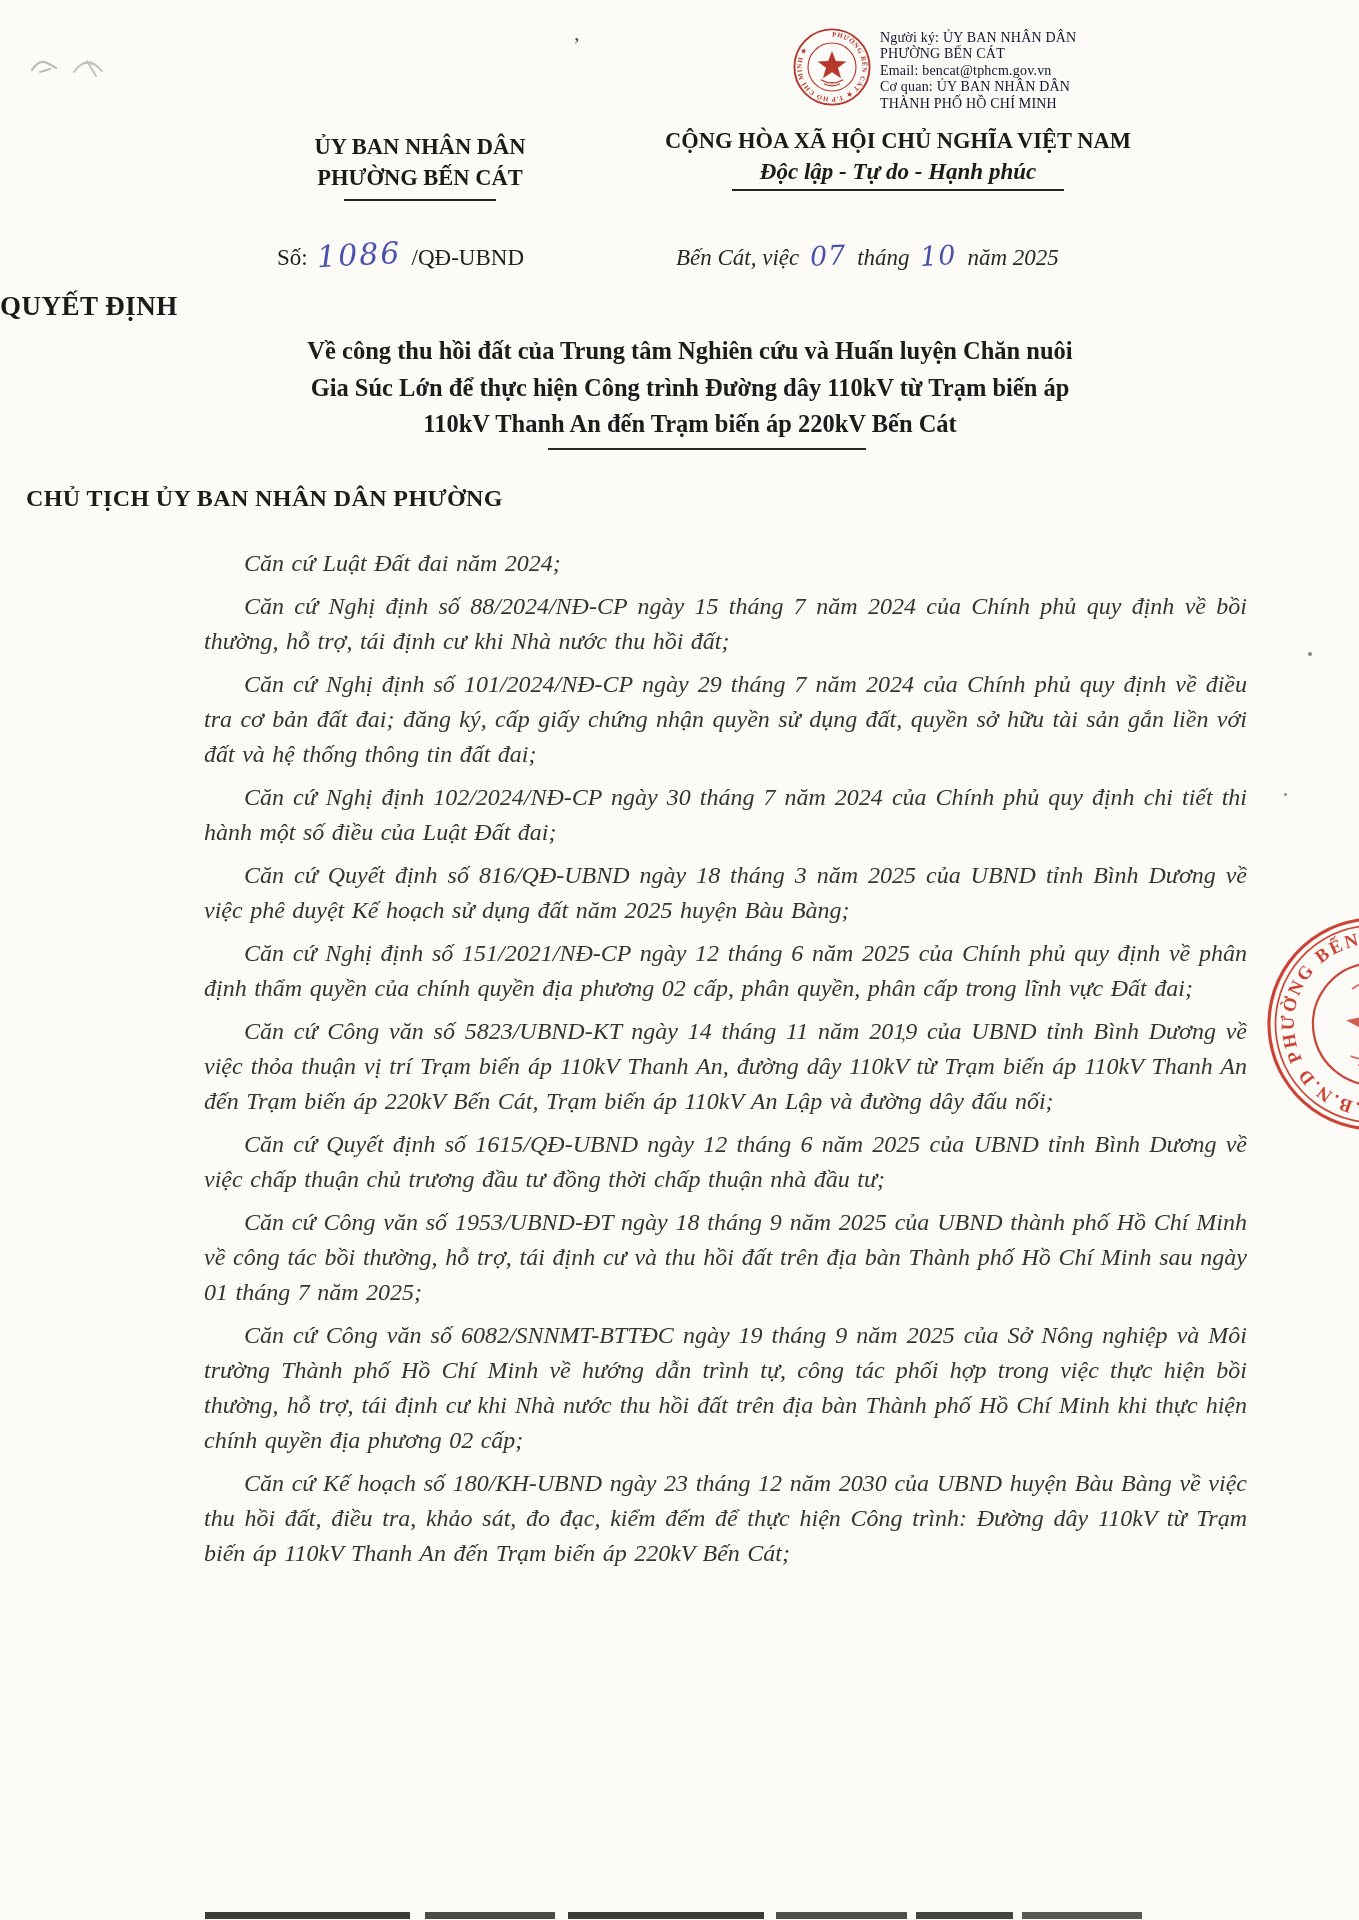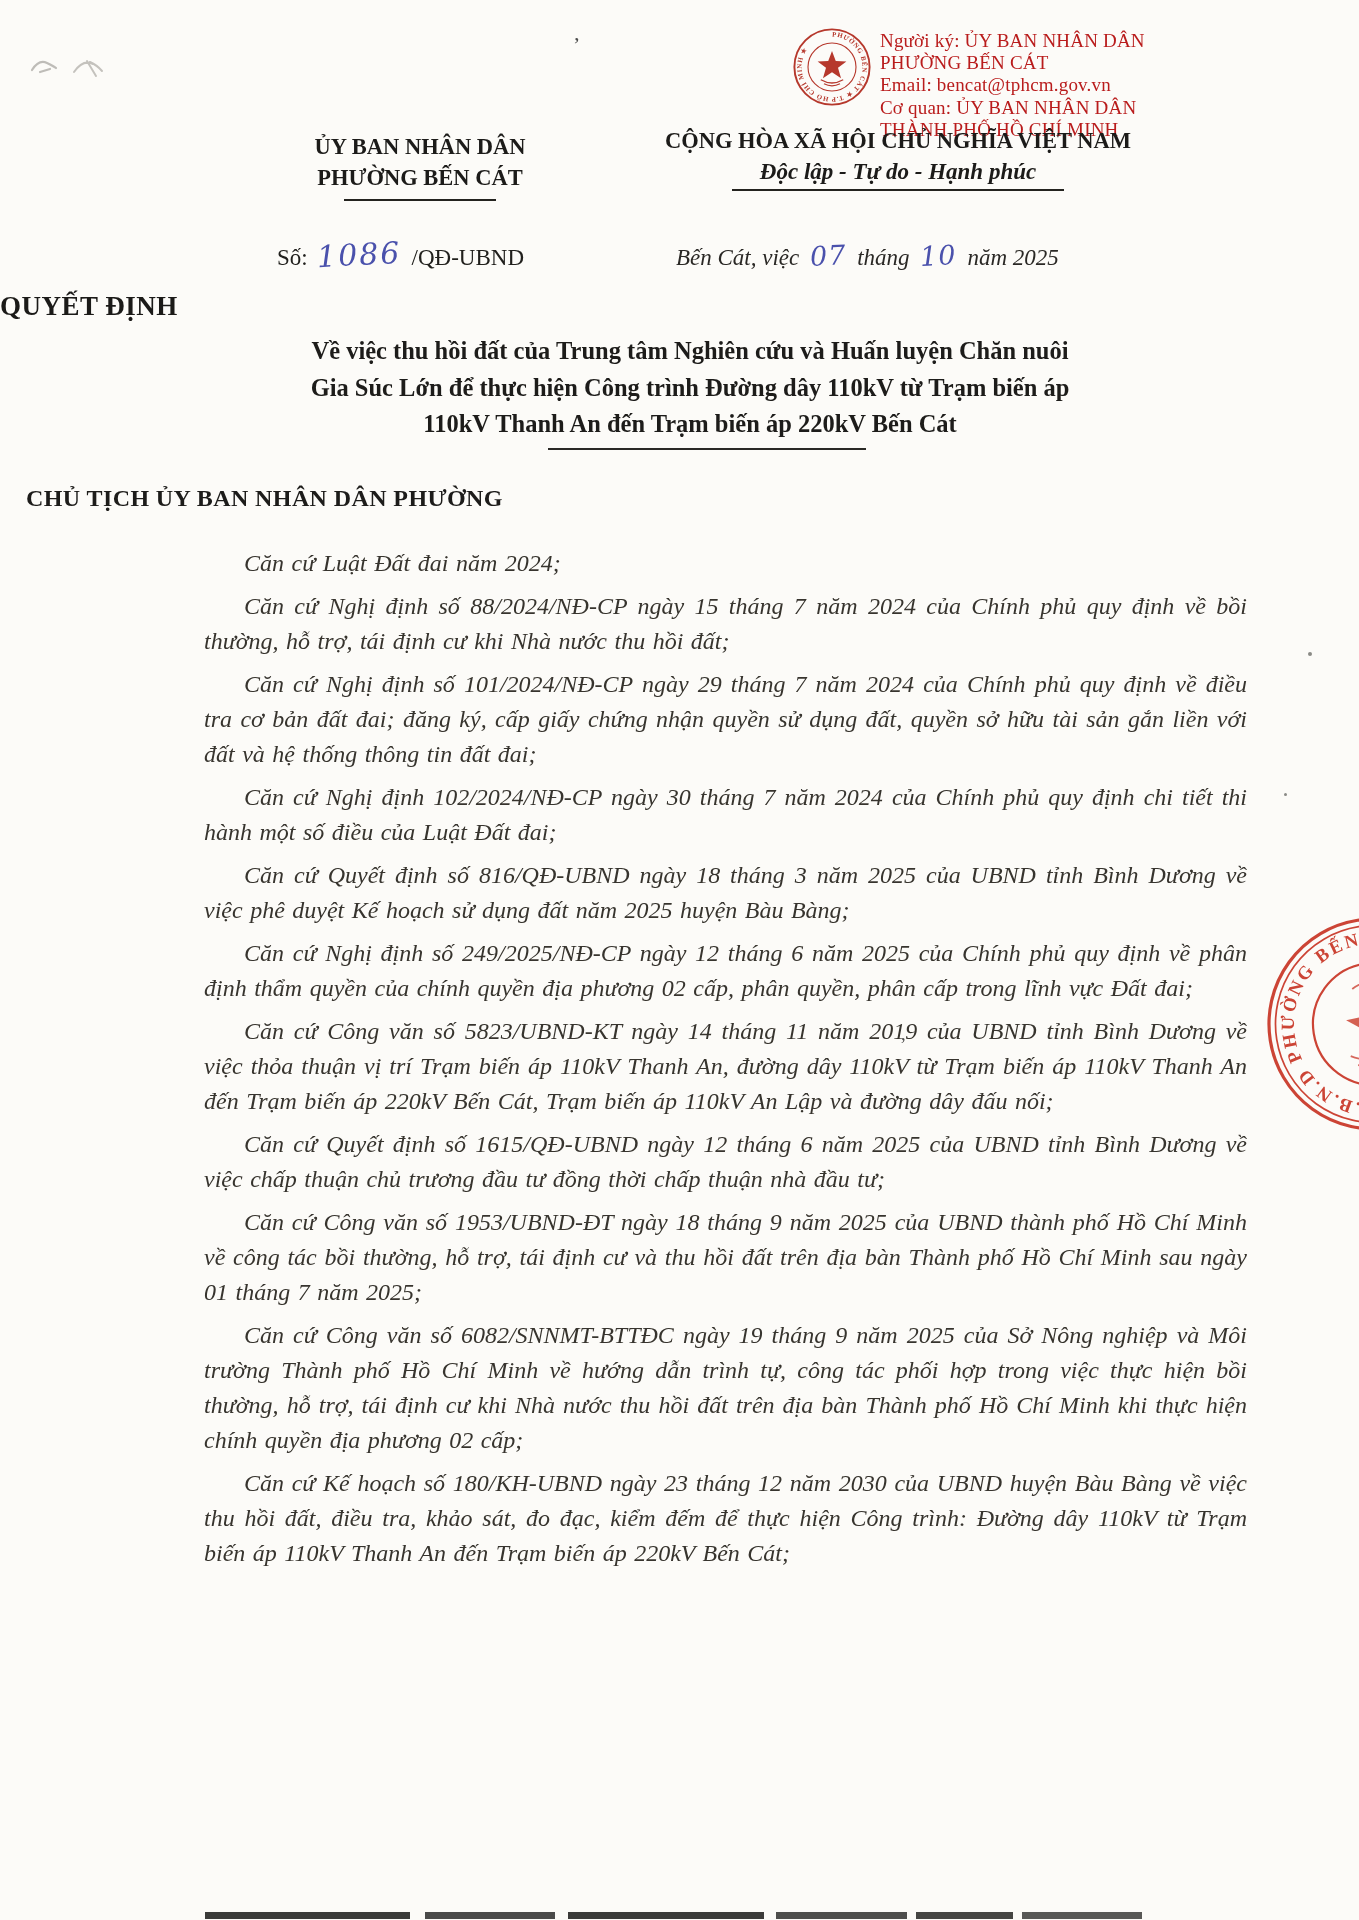--- a/index.html
+++ b/index.html
@@ -11,21 +11,21 @@
   }
   .abs { position:absolute; }
 
   
   .smudge { left:26px; top:50px; opacity:.55; }
 
   
   .stamp-emblem { left:792px; top:27px; width:80px; height:80px; }
   .stamp-text {
     left:880px; top:30px; width:330px;
-    font-size:19px; line-height:1.17; color:#b91c1c; letter-spacing:.2px;
+    font-size:14px; line-height:1.17; color:#0f172a; letter-spacing:.2px;
   }
 
   
   .hdr-left { left:248px; top:131px; width:344px; text-align:center;
     font-weight:bold; font-size:22.5px; line-height:1.38; color:#1c1b19; }
   .hdr-left .rule { width:152px; border-top:2.2px solid #24231f; margin:6px auto 0; }
   .hdr-right { left:598px; top:128px; width:600px; text-align:center;
     font-weight:bold; color:#1c1b19; }
   .hdr-right .l1 { font-size:22.5px; }
   .hdr-right .l2 { font-size:23px; margin-top:5px;font-style:italic; }
@@ -122,34 +122,34 @@
   <div class="abs date-line">
     <span>Bến Cát, việc</span>
     <span class="hand date">07</span>
     <span>tháng</span>
     <span class="hand date">10</span>
     <span>năm 2025</span>
   </div>
 
   <div class="abs doc-heading">QUYẾT ĐỊNH</div>
   <div class="abs doc-subject">
-    <div>Về việc thu hồi đất của Trung tâm Nghiên cứu và Huấn luyện Chăn nuôi</div>
+    <div>Về công thu hồi đất của Trung tâm Nghiên cứu và Huấn luyện Chăn nuôi</div>
     <div>Gia Súc Lớn để thực hiện Công trình Đường dây 110kV từ Trạm biến áp</div>
     <div>110kV Thanh An đến Trạm biến áp 220kV Bến Cát</div>
   </div>
   <div class="abs subject-rule"></div>
   <div class="abs authority">CHỦ TỊCH ỦY BAN NHÂN DÂN PHƯỜNG</div>
 
   <div class="abs body-block">
       <p class="para">Căn cứ Luật Đất đai năm 2024;</p>
       <p class="para">Căn cứ Nghị định số 88/2024/NĐ-CP ngày 15 tháng 7 năm 2024 của Chính phủ quy định về bồi thường, hỗ trợ, tái định cư khi Nhà nước thu hồi đất;</p>
       <p class="para">Căn cứ Nghị định số 101/2024/NĐ-CP ngày 29 tháng 7 năm 2024 của Chính phủ quy định về điều tra cơ bản đất đai; đăng ký, cấp giấy chứng nhận quyền sử dụng đất, quyền sở hữu tài sản gắn liền với đất và hệ thống thông tin đất đai;</p>
       <p class="para">Căn cứ Nghị định 102/2024/NĐ-CP ngày 30 tháng 7 năm 2024 của Chính phủ quy định chi tiết thi hành một số điều của Luật Đất đai;</p>
       <p class="para">Căn cứ Quyết định số 816/QĐ-UBND ngày 18 tháng 3 năm 2025 của UBND tỉnh Bình Dương về việc phê duyệt Kế hoạch sử dụng đất năm 2025 huyện Bàu Bàng;</p>
-      <p class="para">Căn cứ Nghị định số 249/2025/NĐ-CP ngày 12 tháng 6 năm 2025 của Chính phủ quy định về phân định thẩm quyền của chính quyền địa phương 02 cấp, phân quyền, phân cấp trong lĩnh vực Đất đai;</p>
+      <p class="para">Căn cứ Nghị định số 151/2021/NĐ-CP ngày 12 tháng 6 năm 2025 của Chính phủ quy định về phân định thẩm quyền của chính quyền địa phương 02 cấp, phân quyền, phân cấp trong lĩnh vực Đất đai;</p>
       <p class="para">Căn cứ Công văn số 5823/UBND-KT ngày 14 tháng 11 năm 2019 của UBND tỉnh Bình Dương về việc thỏa thuận vị trí Trạm biến áp 110kV Thanh An, đường dây 110kV từ Trạm biến áp 110kV Thanh An đến Trạm biến áp 220kV Bến Cát, Trạm biến áp 110kV An Lập và đường dây đấu nối;</p>
       <p class="para">Căn cứ Quyết định số 1615/QĐ-UBND ngày 12 tháng 6 năm 2025 của UBND tỉnh Bình Dương về việc chấp thuận chủ trương đầu tư đồng thời chấp thuận nhà đầu tư;</p>
       <p class="para">Căn cứ Công văn số 1953/UBND-ĐT ngày 18 tháng 9 năm 2025 của UBND thành phố Hồ Chí Minh về công tác bồi thường, hỗ trợ, tái định cư và thu hồi đất trên địa bàn Thành phố Hồ Chí Minh sau ngày 01 tháng 7 năm 2025;</p>
       <p class="para">Căn cứ Công văn số 6082/SNNMT-BTTĐC ngày 19 tháng 9 năm 2025 của Sở Nông nghiệp và Môi trường Thành phố Hồ Chí Minh về hướng dẫn trình tự, công tác phối hợp trong việc thực hiện bồi thường, hỗ trợ, tái định cư khi Nhà nước thu hồi đất trên địa bàn Thành phố Hồ Chí Minh khi thực hiện chính quyền địa phương 02 cấp;</p>
       <p class="para">Căn cứ Kế hoạch số 180/KH-UBND ngày 23 tháng 12 năm 2030 của UBND huyện Bàu Bàng về việc thu hồi đất, điều tra, khảo sát, đo đạc, kiểm đếm để thực hiện Công trình: Đường dây 110kV từ Trạm biến áp 110kV Thanh An đến Trạm biến áp 220kV Bến Cát;</p>
     </div>
 
   <svg class="abs side-seal" width="225" height="225" viewBox="0 0 225 225">
     <g transform="rotate(-9 112 112)">
       <circle cx="112" cy="112" r="105" fill="none" stroke="#cc4435" stroke-width="3.2"></circle>

